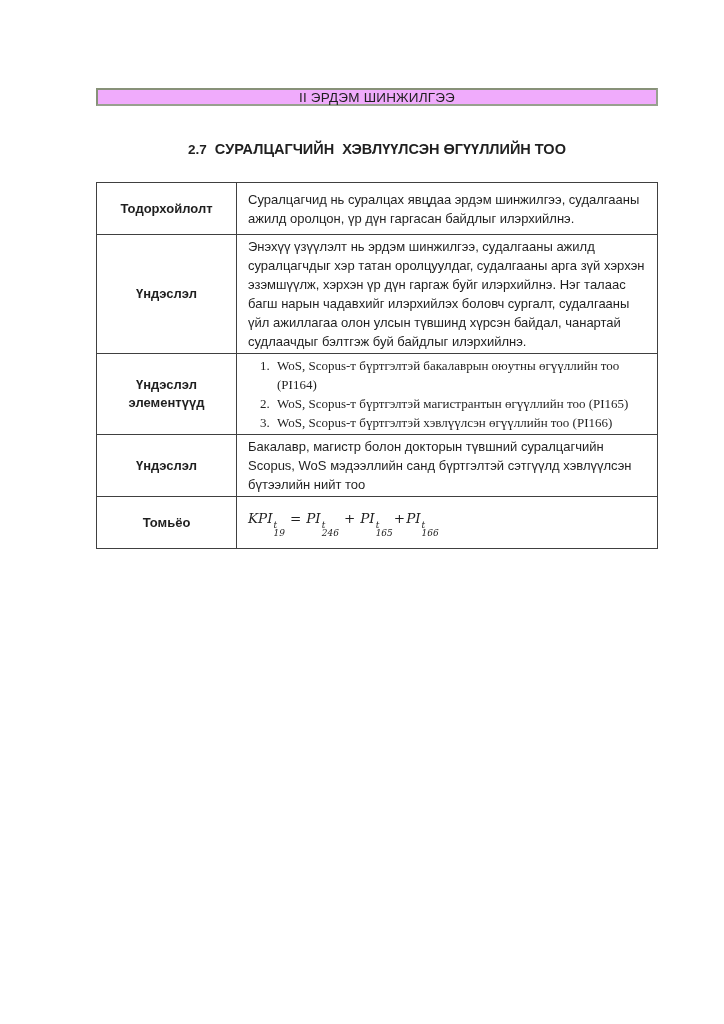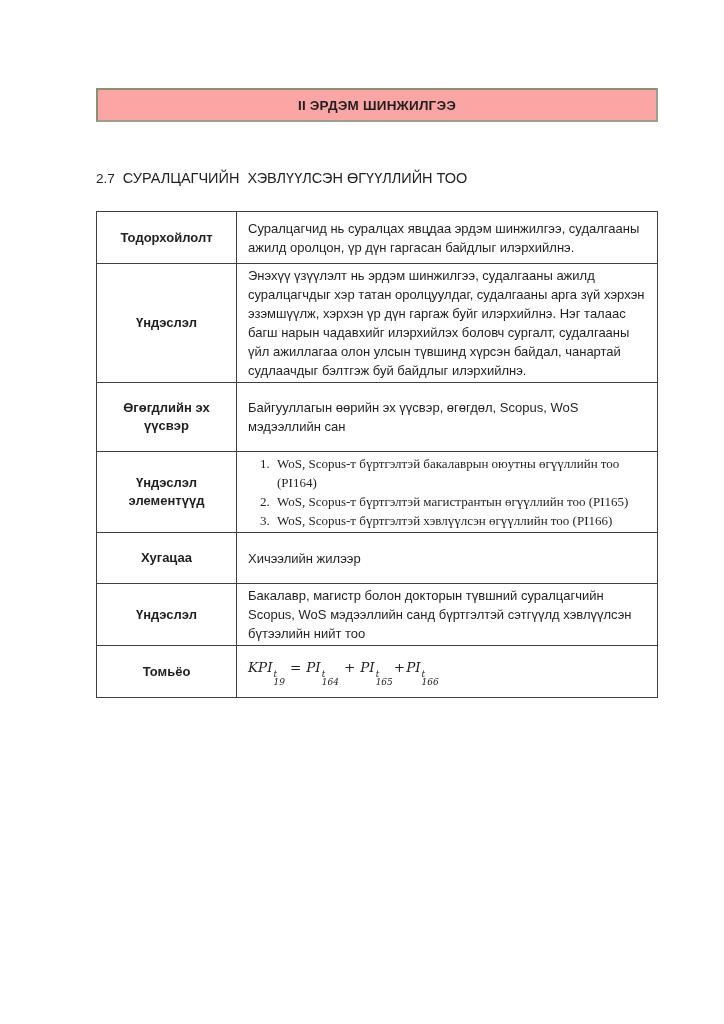--- a/index.html
+++ b/index.html
@@ -16,37 +16,37 @@
     overflow: hidden;
   }
   .content {
     width: 562px;
     margin-left: 96px;
   }
   
   .banner {
     box-sizing: border-box;
     margin-top: 88px;
-    height: 34px;
-    background: #fca5a5;
+    height: 18px;
+    background: #f0abfc;
     border: 2px solid #879178;
     border-bottom-color: #98a18f;
     border-right-color: #98a18f;
     display: flex;
     align-items: center;
     justify-content: center;
-    font-weight: bold;
+    font-weight: normal;
     font-size: 13.5px;
     letter-spacing: 0.2px;
   }
   
   .doc-title {
-    margin-top: 48px;
-    text-align: left;
-    font-weight: normal;
+    margin-top: 35px;
+    text-align: center;
+    font-weight: bold;
     font-size: 14.5px;
     white-space: pre-wrap;
   }
   .doc-title .num {
     margin-right: 8px;
     font-size: 13.5px;
   }
   
   table.spec {
     margin-top: 25px;
@@ -123,51 +123,43 @@
   <table class="spec">
     <tbody>
       <tr class="r1">
         <td class="label"><span>Тодорхойлолт</span></td>
         <td class="value"><span>Суралцагчид нь суралцах явцдаа эрдэм шинжилгээ, судалгааны ажилд оролцон, үр дүн гаргасан байдлыг илэрхийлнэ.</span></td>
       </tr>
       <tr class="r2">
         <td class="label"><span>Үндэслэл</span></td>
         <td class="value"><span>Энэхүү үзүүлэлт нь эрдэм шинжилгээ, судалгааны ажилд суралцагчдыг хэр татан оролцуулдаг, судалгааны арга зүй хэрхэн эзэмшүүлж, хэрхэн үр дүн гаргаж буйг илэрхийлнэ. Нэг талаас багш нарын чадавхийг илэрхийлэх боловч сургалт, судалгааны үйл ажиллагаа олон улсын түвшинд хүрсэн байдал, чанартай судлаачдыг бэлтгэж буй байдлыг илэрхийлнэ.</span></td>
       </tr>
-      <tr class="r3">
-        <td class="label"><span>Өгөгдлийн эх үүсвэр</span></td>
-        <td class="value"><span>Байгууллагын өөрийн эх үүсвэр, өгөгдөл, Scopus, WoS мэдээллийн сан</span></td>
-      </tr>
       <tr class="r4">
         <td class="label"><span>Үндэслэл элементүүд</span></td>
         <td class="value">
           <ol>
             <li>WoS, Scopus-т бүртгэлтэй бакалаврын оюутны өгүүллийн тоо (PI164)</li>
             <li>WoS, Scopus-т бүртгэлтэй магистрантын өгүүллийн тоо (PI165)</li>
             <li>WoS, Scopus-т бүртгэлтэй хэвлүүлсэн өгүүллийн тоо (PI166)</li>
           </ol>
         </td>
-      </tr>
-      <tr class="r5">
-        <td class="label"><span>Хугацаа</span></td>
-        <td class="value"><span>Хичээлийн жилээр</span></td>
       </tr>
       <tr class="r6">
         <td class="label"><span>Үндэслэл</span></td>
         <td class="value"><span>Бакалавр, магистр болон докторын түвшний суралцагчийн Scopus, WoS мэдээллийн санд бүртгэлтэй сэтгүүлд хэвлүүлсэн бүтээлийн нийт тоо</span></td>
       </tr>
       <tr class="r7">
         <td class="label"><span>Томьёо</span></td>
         <td class="value">
           <div class="formula"><span><span>KPI</span><span class="scripts">
                   <span>t</span>
                   <span>19</span>
                 </span></span><span class="op">=</span><span><span>PI</span><span class="scripts">
                   <span>t</span>
-                  <span>164</span>
+                  <span>246</span>
                 </span></span><span class="op">+</span><span><span>PI</span><span class="scripts">
                   <span>t</span>
                   <span>165</span>
                 </span></span><span class="op-tight">+</span><span><span>PI</span><span class="scripts">
                   <span>t</span>
                   <span>166</span>
                 </span></span></div>
         </td>
       </tr>
     </tbody>

